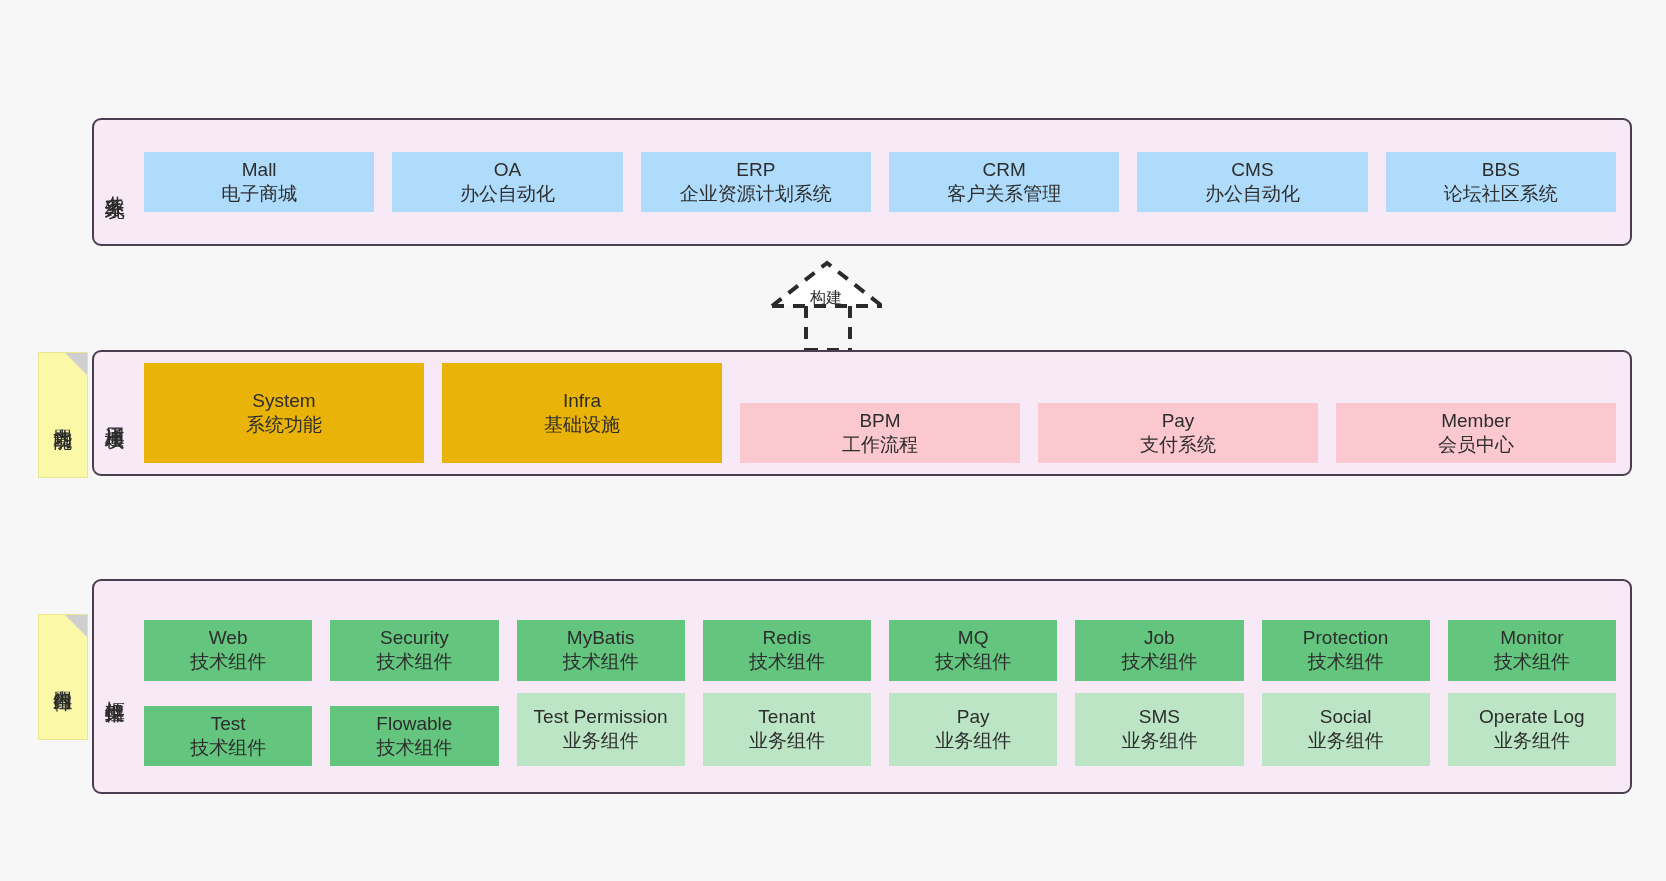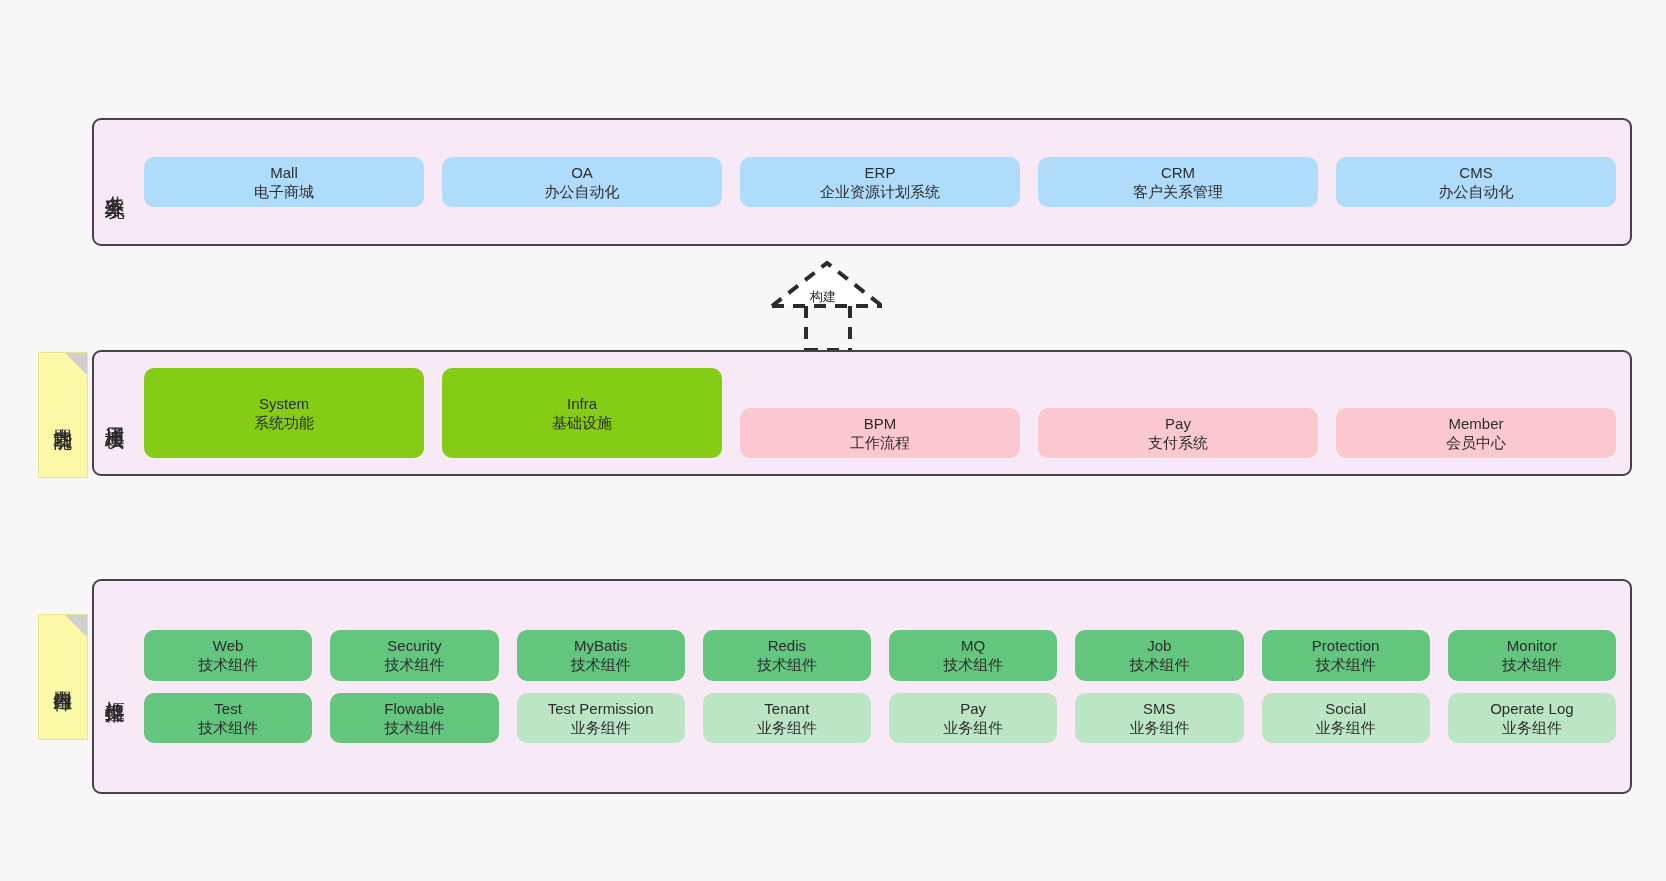--- a/index.html
+++ b/index.html
@@ -46,40 +46,40 @@
     gap:12px;
     padding:0 14px 0 8px;
   }
   .card-row{
     display:flex;
     gap:18px;
     justify-content:space-between;
   }
   .card{
     flex:1 1 0;
-    border-radius:10px;
+    border-radius:0;
     display:flex;
     flex-direction:column;
     align-items:center;
     justify-content:center;
     text-align:center;
-    font-size:15px;
+    font-size:19px;
     line-height:1.28;
     color:#2d2d2d;
     box-sizing:border-box;
     padding:6px 12px;
     user-select:none;
   }
   .card .en{display:block;}
   .card .cn{display:block;}
 
   .c-blue{background:#b0dcfc;}
-  .c-red{background:#84cc16;}
+  .c-red{background:#eab308;}
   .c-pink{background:#fbc8d0;margin-top:40px;}
-  .c-green{background:#63c57e;}
+  .c-green{background:#63c57e;margin-top:13px;}
   .c-lgreen{background:#bbe5c4;}
 
   
   .note{
     position:absolute;
     background:#fbf8a8;
     border:1px solid #e9e68f;
     box-sizing:border-box;
     display:flex;
     align-items:center;
@@ -99,21 +99,21 @@
     width:0;height:0;
     border-left:22px solid transparent;
     border-top:22px solid #cfcfcf;
   }
 
   
   .arrow{position:absolute;}
   .arrow svg{display:block;overflow:visible;}
   .arrow-label{
     position:absolute;
-    font-size:13px;
+    font-size:16px;
     color:#2b2b2b;
     background:transparent;
     white-space:nowrap;
     user-select:none;
   }
 </style>
 </head>
 <body>
 
 <div id="canvas">
@@ -135,20 +135,24 @@
           <span class="cn">企业资源计划系统</span>
         </div>
         <div class="card c-blue">
           <span class="en">CRM</span>
           <span class="cn">客户关系管理</span>
         </div>
         <div class="card c-blue">
           <span class="en">CMS</span>
           <span class="cn">办公自动化</span>
         </div>
+        <div class="card c-blue">
+          <span class="en">BBS</span>
+          <span class="cn">论坛社区系统</span>
+        </div>
       </div>
     </div>
   </div>
 
   <div class="arrow" id="arrow-build" style="left:760px;top:258px;">
     <svg width="180" height="95" viewBox="0 0 180 95">
 
       <path d="M 12 48 L 67 5 L 122 48" fill="#ffffff" stroke="#2b2b2b" stroke-width="4" stroke-dasharray="12,9" stroke-linecap="butt"></path>
       <path d="M 12 48 L 122 48" stroke="#2b2b2b" stroke-width="4" stroke-dasharray="12,9" fill="none"></path>
 

